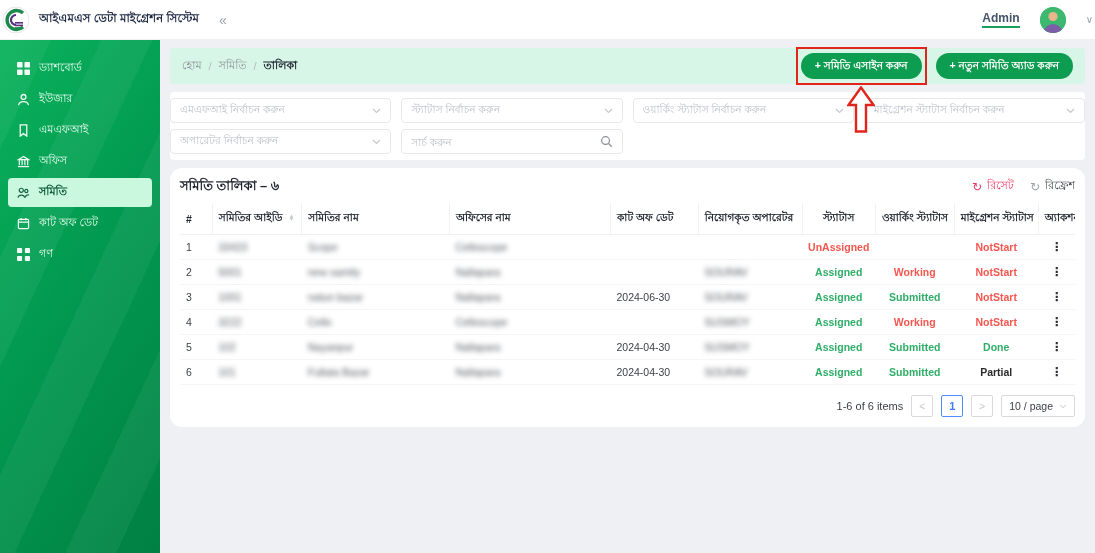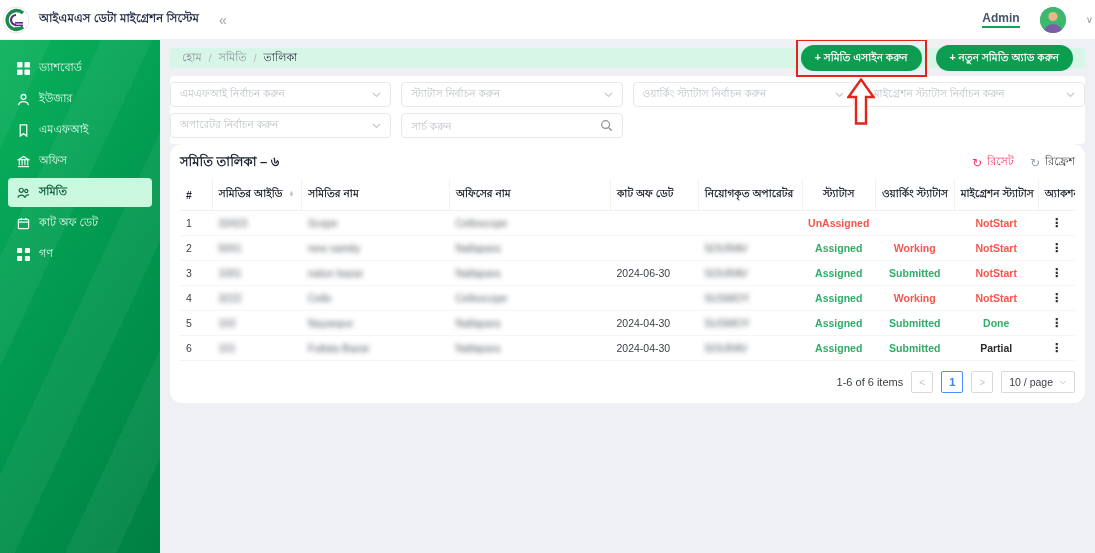--- a/index.html
+++ b/index.html
@@ -33,35 +33,35 @@
     padding-top:12px;z-index:20;}
   .side-item{display:flex;align-items:center;gap:9px;margin:2px 8px;padding:5px 8px;
     font-size:11px;color:#eafff3;border-radius:4px;cursor:pointer;white-space:nowrap;text-align:right;}
   .side-item .ic{width:14px;height:14px;flex:0 0 auto;display:inline-flex;align-items:center;justify-content:center;opacity:.95;}
   .side-item.active{background:#c9f8de;color:#0c5c35;font-weight:600;}
   .side-item.active .ic{color:#0c5c35;}
 
   
   .content{position:absolute;top:40px;left:160px;width:935px;height:513px;padding:8px 10px;}
 
-  .crumbbar{position:relative;height:20px;background:var(--mint);border-radius:3px;
+  .crumbbar{position:relative;height:36px;background:var(--mint);border-radius:3px;
     display:flex;align-items:center;padding:0 12px;margin-bottom:8px;z-index:5;}
   .crumbs{display:flex;align-items:center;gap:7px;font-size:11px;color:#8a8f98;}
   .crumbs .sep{color:#b5bac2;}
-  .crumbs .current{color:#1f2430;font-weight:400;}
+  .crumbs .current{color:#1f2430;font-weight:700;}
   .crumb-btns{margin-left:auto;display:flex;align-items:center;gap:14px;}
   .gbtn{height:26px;padding:0 14px;border:none;border-radius:14px;background:var(--brand);
     color:#fff;font-size:10.5px;font-weight:600;font-family:inherit;cursor:pointer;white-space:nowrap;}
   .anno-wrap{position:relative;display:inline-flex;}
   .anno-rect{position:absolute;top:-6px;bottom:-6px;left:-5px;right:-5px;
     border:2.5px solid var(--anno);pointer-events:none;z-index:6;}
   .anno-arrow{position:absolute;left:50%;transform:translateX(-50%);top:33px;z-index:25;pointer-events:none;}
 
   
-  .filtercard{background:#fff;border-radius:4px;padding:6px 0;margin-bottom:0;
+  .filtercard{background:#fff;border-radius:4px;padding:6px 0;margin-bottom:8px;
     display:grid;grid-template-columns:repeat(4,1fr);gap:6px 10px;}
   .selbox{height:25px;border:1px solid #e8e8e8;border-radius:4px;display:flex;align-items:center;
     padding:0 9px;font-size:10.5px;color:#bcc0c8;background:#fff;cursor:pointer;}
   .selbox .ph{flex:1;overflow:hidden;white-space:nowrap;text-overflow:ellipsis;}
   .selbox .dd{color:#c4c8cf;flex:0 0 auto;display:flex;}
   .searchbox{height:25px;border:1px solid #e8e8e8;border-radius:4px;display:flex;align-items:center;
     padding:0 9px;background:#fff;}
   .searchbox input{flex:1;border:none;outline:none;font-size:10.5px;font-family:inherit;color:#333;min-width:0;}
   .searchbox input::placeholder{color:#bcc0c8;}
 

